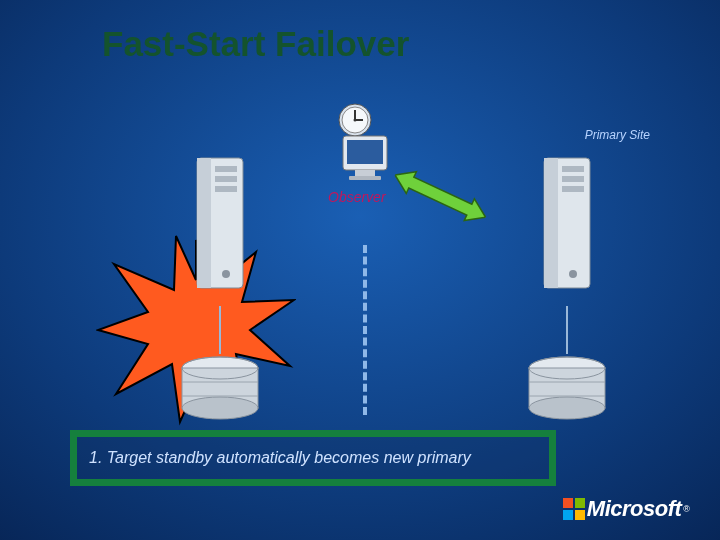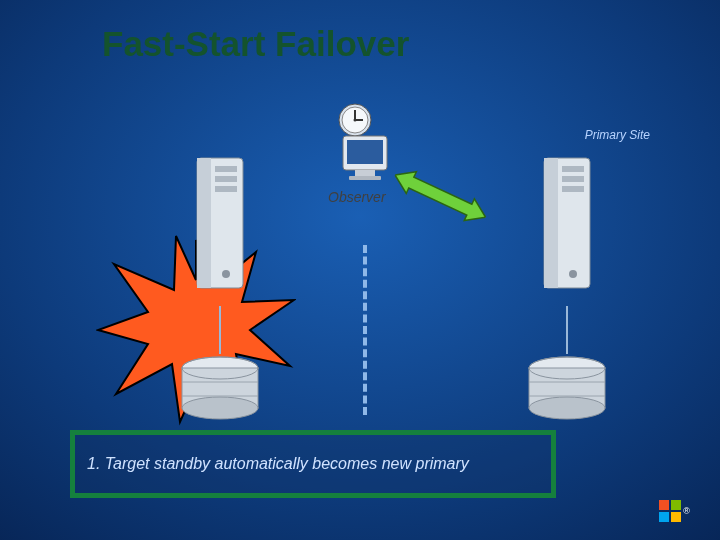--- a/index.html
+++ b/index.html
@@ -26,21 +26,21 @@
     font-size: 12px;
     font-style: italic;
     color: #b8d4ff;
   }
   .observer-label {
     position: absolute;
     top: 189px;
     left: 328px;
     font-size: 14px;
     font-style: italic;
-    color: #404040;
+    color: #be185d;
     font-weight: 500;
   }
   
   .arrow {
     position: absolute;
     top: 160px;
     left: 395px;
     width: 100px;
     height: 30px;
     transform: rotate(25deg);
@@ -85,22 +85,22 @@
     height: 48px;
     background: #9ab8d8;
     margin: 0 auto;
   }
   
   .caption {
     position: absolute;
     top: 430px;
     left: 70px;
     width: 486px;
-    padding: 20px 12px;
-    border: 5px solid #15803d;
+    padding: 12px 12px;
+    border: 7px solid #15803d;
     background: rgba(18, 50, 100, 0.3);
     font-size: 16px;
     font-style: italic;
     color: #cfe2ff;
   }
   
   .logo-wrap {
     position: absolute;
     bottom: 18px;
     right: 30px;
@@ -202,14 +202,15 @@
 
 <div class="caption">1. Target standby automatically becomes new primary</div>
 
 <div class="logo-wrap">
   <svg width="22" height="22" viewBox="0 0 22 22">
     <rect x="0" y="0" width="10" height="10" fill="#f25022"></rect>
     <rect x="12" y="0" width="10" height="10" fill="#7fba00"></rect>
     <rect x="0" y="12" width="10" height="10" fill="#00a4ef"></rect>
     <rect x="12" y="12" width="10" height="10" fill="#ffb900"></rect>
   </svg>
+  <span class="logo-text">Microsoft</span>
   <span class="logo-r">®</span>
 </div>
 
 </body></html>

